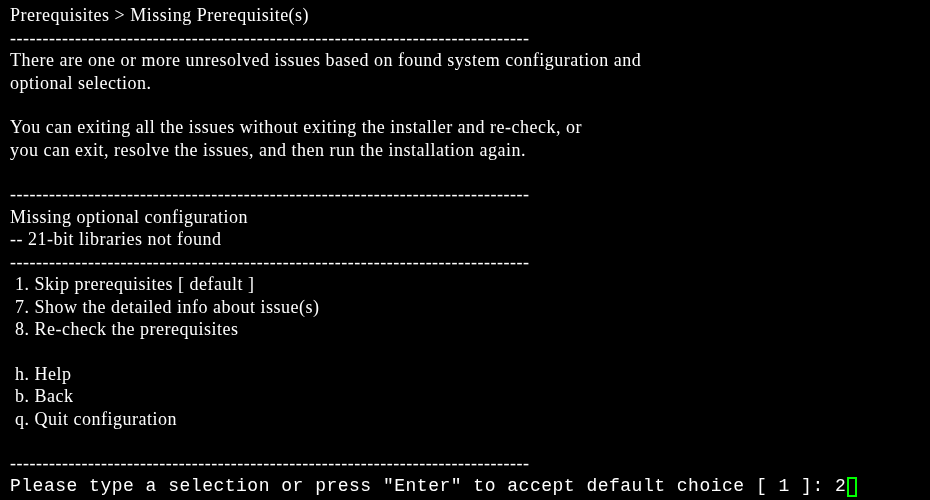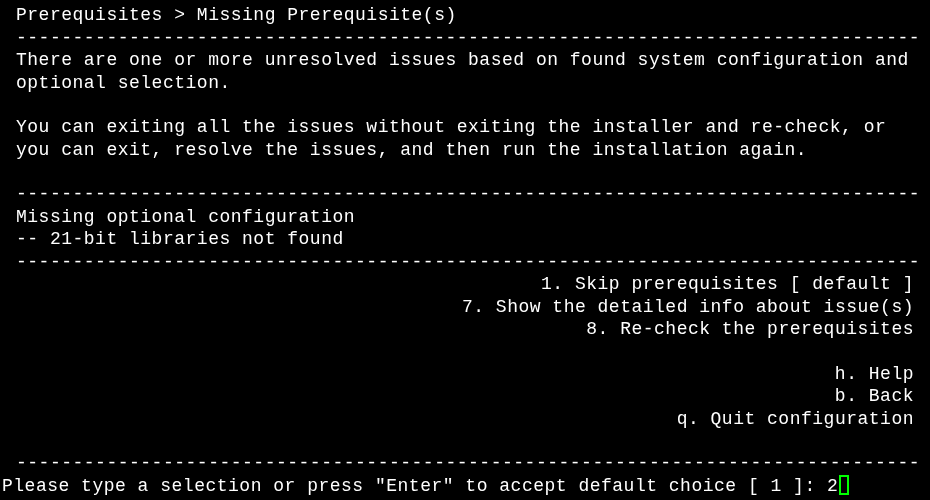--- a/index.html
+++ b/index.html
@@ -14,46 +14,46 @@
       font-size: 18px;
       line-height: 1.25;
       padding: 4px 0;
       width: 930px;
       height: 500px;
       overflow: hidden;
       letter-spacing: 0.5px;
     }
     .line {
       white-space: pre;
-      padding: 0 16px;
+      padding: 0 10px;
+      font-family: Liberation Serif, serif;
     }
     .spacer {
       height: 22px;
     }
     .prompt-line {
       display: flex;
-      align-items: flex-start;
-      padding: 0 2px;
+      align-items: flex-end;
+      padding: 0 10px;
       white-space: pre;
     }
     .input-val {
       display: inline;
     }
     .cursor {
       display: inline-block;
       width: 10px;
       height: 20px;
       border: 2px solid #00ff00;
       margin-left: 1px;
       vertical-align: text-bottom;
       box-sizing: border-box;
     }
     .indent {
       padding-left: 0;
-      text-align: right;
     }
   </style>
 </head>
 <body>
 
 <div class="line">Prerequisites &gt; Missing Prerequisite(s)</div>
 <div class="line">--------------------------------------------------------------------------------</div>
 <div class="line">There are one or more unresolved issues based on found system configuration and</div>
 <div class="line">optional selection.</div>
 <div class="spacer"></div>

